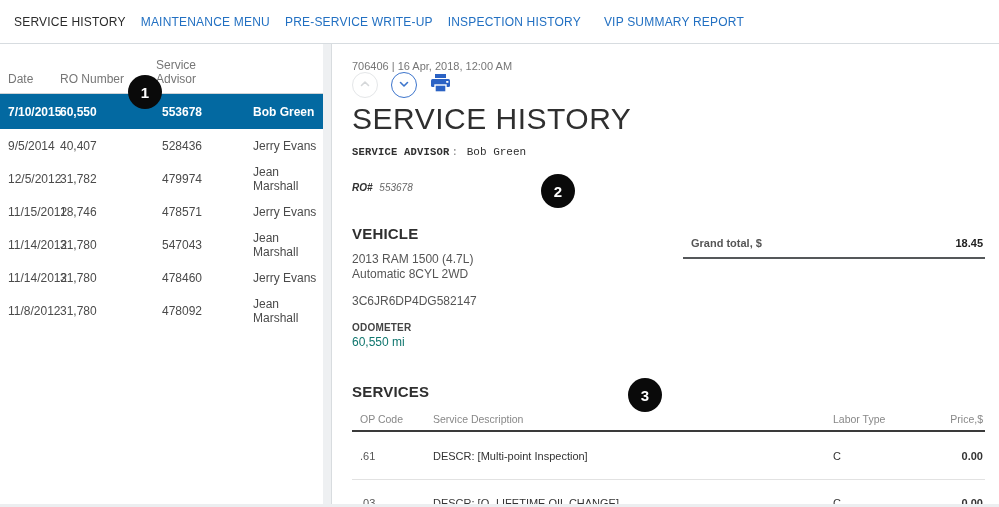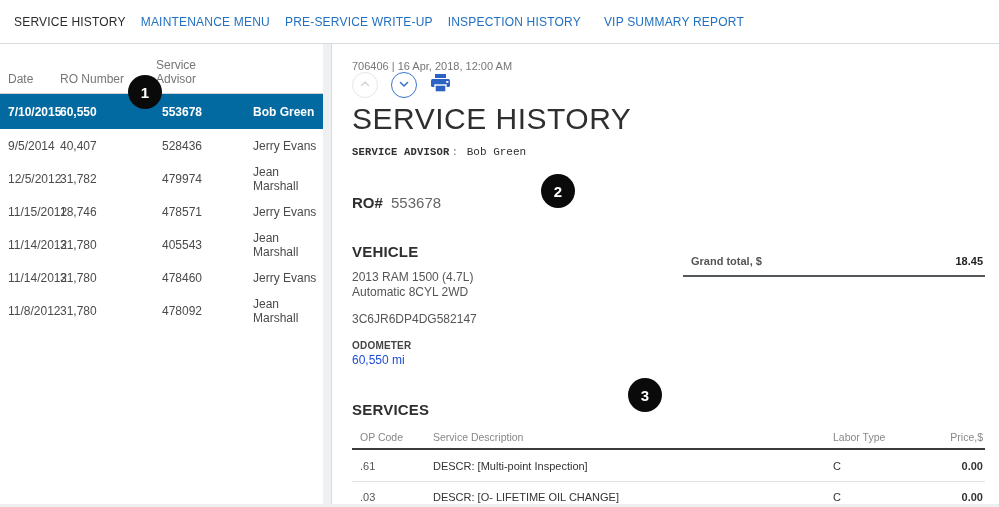--- a/index.html
+++ b/index.html
@@ -67,32 +67,32 @@
   .circle-btn.down { border:1.5px solid #3d75cc; }
   .print-btn { cursor:pointer; display:flex; align-items:center; }
 
   .detail-title {
     font-size:30px; font-weight:300; letter-spacing:.5px; color:#2f2f2f;
     margin-top:4px;
   }
   .advisor-line { margin-top:10px; font-size:11px; color:#2f2f2f;font-family:Liberation Mono, monospace; }
   .advisor-line .lbl { font-weight:bold; font-size:10.5px; letter-spacing:.2px; }
   .advisor-line .sep { color:#888; margin:0 2px 0 2px; }
-  .ro-line { margin-top:36px; font-size:15px; }
+  .ro-line { margin-top:24px; font-size:10px;font-style:italic; }
   .ro-line .lbl { font-weight:bold; color:#2f2f2f; }
   .ro-line .val { color:#666; margin-left:4px; }
 
   .two-col { display:flex; margin-top:32px; }
   .veh-col { width:331px; flex:none; }
   .sum-col { flex:1; }
   .sec-heading { font-size:15px; font-weight:bold; color:#2f2f2f; letter-spacing:.2px; }
   .veh-lines { margin-top:10px; font-size:12px; color:#555; line-height:1.25; }
   .veh-vin { margin-top:12px; font-size:12px; color:#555; }
   .odo-label { margin-top:14px; font-size:10px; font-weight:bold; color:#444; letter-spacing:.2px; }
-  .odo-value { margin-top:2px; font-size:12px; color:#1d4ed8; }
+  .odo-value { margin-top:2px; font-size:12px; color:#0f766e; }
 
   .grand-row {
     margin-top:12px; display:flex; justify-content:space-between;
     padding:0 2px 8px 8px; border-bottom:2px solid #55585a;
     font-size:11px;
   }
   .grand-row .g-lbl { color:#555; font-weight:bold; }
   .grand-row .g-val { color:#222; font-weight:bold; }
 
   .services { margin-top:34px; }
@@ -100,21 +100,21 @@
   .svc-row {
     display:grid; grid-template-columns:73px 1fr 95px 55px;
     align-items:center; padding:0 2px 0 8px;
   }
   .svc-head {
     height:24px; align-items:end; padding-bottom:5px;
     font-size:10.5px; color:#888;
     border-bottom:2px solid #3a3a3a;
   }
   .svc-head .price, .svc-body .price { text-align:right; }
-  .svc-body .svc-row { height:32px; font-size:11px; color:#333; }
+  .svc-body .svc-row { height:48px; font-size:11px; color:#333; }
   .svc-body .svc-row.r1 { border-bottom:1px solid #e2e2e2; }
   .svc-body .svc-row.r2 { border-bottom:2px solid #8d9093; }
   .svc-body .op { color:#555; }
   .svc-body .price { font-weight:bold; }
   .svc-total {
     height:31px; border-bottom:2px solid #9a9da0;
     font-weight:bold; font-size:11px;
   }
 
   
@@ -169,21 +169,21 @@
         </div>
         <div class="hrow">
           <div>11/15/2012</div>
           <div>18,746</div>
           <div class="ro-cell">478571</div>
           <div class="adv-cell">Jerry Evans</div>
         </div>
         <div class="hrow">
           <div>11/14/2012</div>
           <div>31,780</div>
-          <div class="ro-cell">405543</div>
+          <div class="ro-cell">547043</div>
           <div class="adv-cell">Jean Marshall</div>
         </div>
         <div class="hrow">
           <div>11/14/2012</div>
           <div>31,780</div>
           <div class="ro-cell">478460</div>
           <div class="adv-cell">Jerry Evans</div>
         </div>
         <div class="hrow">
           <div>11/8/2012</div>

